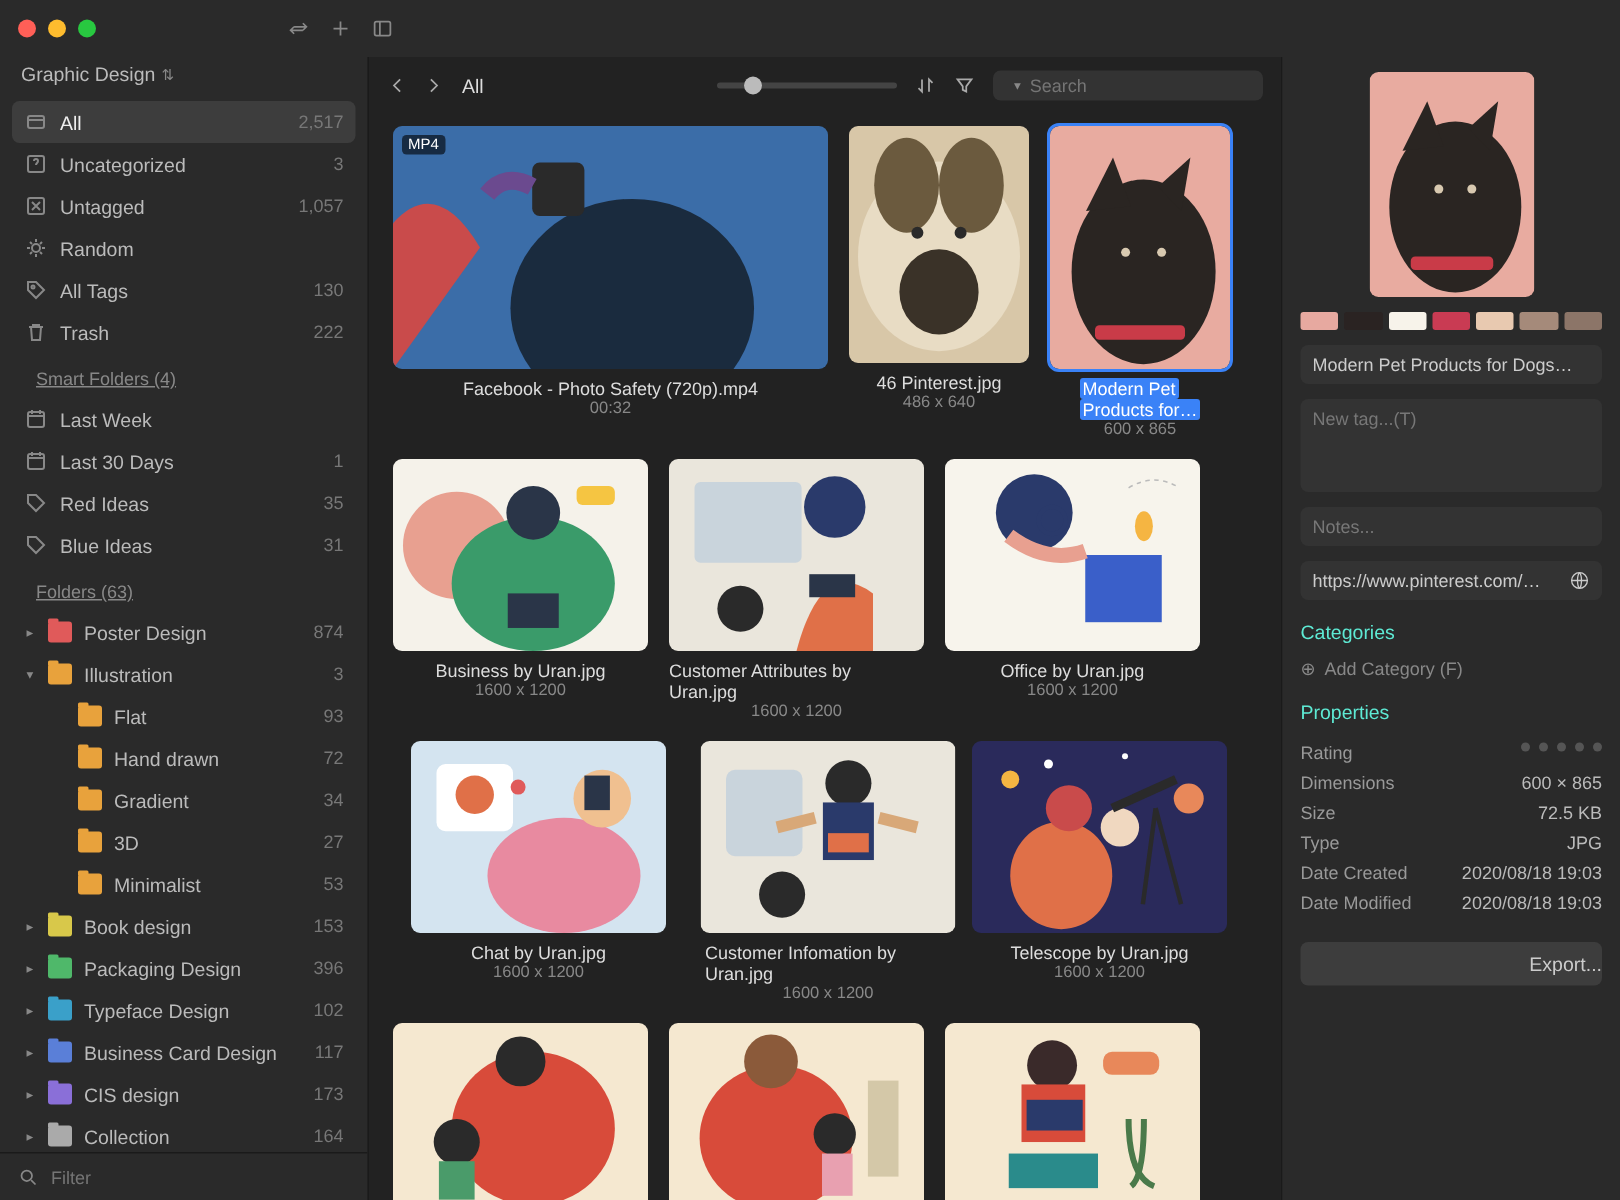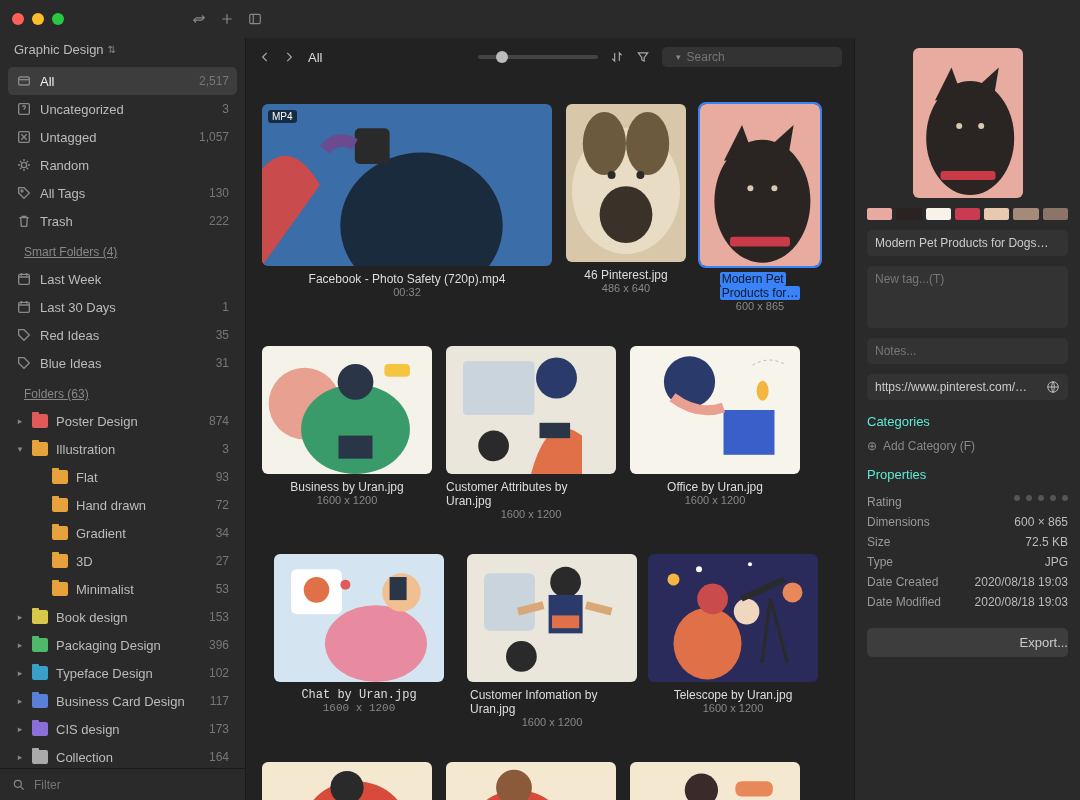--- a/index.html
+++ b/index.html
@@ -41,25 +41,25 @@
 .tb-title { color: #ddd; min-width: 40px; }
 .tb-spacer { flex: 1; }
 .tb-slider { width: 120px; height: 4px; background: #444; border-radius: 2px; position: relative; }
 .tb-slider .knob { position: absolute; left: 15%; top: -4px; width: 12px; height: 12px; background: #bbb; border-radius: 50%; }
 .tb-search { display: flex; align-items: center; background: #333; border-radius: 5px; padding: 3px 8px; gap: 6px; width: 180px; }
 .tb-search input { background: transparent; border: none; outline: none; color: #ccc; font-size: 12px; flex: 1; }
 .ico-sm { width: 14px; height: 14px; display: inline-flex; align-items: center; justify-content: center; }
 
 .grid { flex: 1; overflow-y: auto; padding: 8px 16px 16px; display: flex; flex-wrap: wrap; gap: 14px; align-content: flex-start; }
 .card { display: flex; flex-direction: column; align-items: center; }
-.thumb { border-radius: 6px; position: relative; overflow: hidden; margin-top: 20px; }
+.thumb { border-radius: 6px; position: relative; overflow: hidden; }
 .thumb.selected { outline: 2px solid #3a82f7; }
 .thumb .badge { position: absolute; top: 6px; left: 6px; background: rgba(0,0,0,0.6); color: #fff; font-size: 10px; padding: 1px 4px; border-radius: 3px; }
 .card .fname { margin-top: 6px; font-size: 12px; color: #ddd; text-align: left; max-width: 100%; }
-.card .fname .sel { background: #3a82f7; color: #0f172a; padding: 0 2px; border-radius: 2px; display: inline-block; }
+.card .fname .sel { background: #3a82f7; color: #ffffff; padding: 0 2px; border-radius: 2px; display: inline-block; }
 .card .meta { font-size: 11px; color: #888; text-align: center; }
 
 
 .inspector { width: 225px; background: #2a2a2a; padding: 10px 12px; display: flex; flex-direction: column; gap: 10px; overflow-y: auto; }
 .insp-preview { align-self: center; width: 110px; height: 150px; border-radius: 6px; overflow: hidden; }
 .swatches { display: flex; gap: 4px; }
 .swatches span { flex: 1; height: 12px; border-radius: 2px; }
 .field { background: #333; border-radius: 5px; padding: 6px 8px; color: #ccc; font-size: 12px; }
 .field.tall { height: 62px; color: #777; }
 .field.url { display: flex; align-items: center; gap: 16px; }
@@ -431,21 +431,21 @@
               <circle cx="71.39999999999999" cy="40.96" r="8.96" fill="none" stroke="#2a3a6b" stroke-width="3"></circle>
               <rect x="93.50000000000001" y="64" width="51" height="44.8" fill="#3a5fc9"></rect>
               <path d="M42.5 51.2 q25.5 19.2 51 10.24" stroke="#e8a090" stroke-width="10" fill="none"></path>
               <ellipse cx="132.6" cy="44.8" rx="6" ry="10" fill="#f5b542"></ellipse>
               <path d="M122.39999999999999 19.2 q17 -10.24 34 0" stroke="#bbb" stroke-width="1" fill="none" stroke-dasharray="3 3"></path>
             </svg>
           </div>
           <div class="fname">Office by Uran.jpg</div>
           <div class="meta">1600 x 1200</div>
         </div>
-        <div class="card" style="width: 194px; font-family: Liberation Mono, monospace;">
+        <div class="card" style="width: 194px;">
           <div class="thumb" style="width: 170px; height: 128px;">
             <svg width="170" height="128" viewBox="0 0 170 128">
               <rect width="170" height="128" fill="#d4e4f0"></rect>
               <rect x="17" y="15.36" width="51" height="44.8" rx="6" fill="#fff"></rect>
               <circle cx="42.5" cy="35.84" r="12.8" fill="#e07048"></circle>
               <ellipse cx="102" cy="89.6" rx="51" ry="38.4" fill="#e88aa0"></ellipse>
               <circle cx="127.5" cy="38.4" r="19.2" fill="#f0c090"></circle>
               <rect x="115.60000000000001" y="23.04" width="17" height="23.04" fill="#2a3548"></rect>
               <circle cx="71.39999999999999" cy="30.72" r="5" fill="#e05a5a"></circle>
             </svg>

